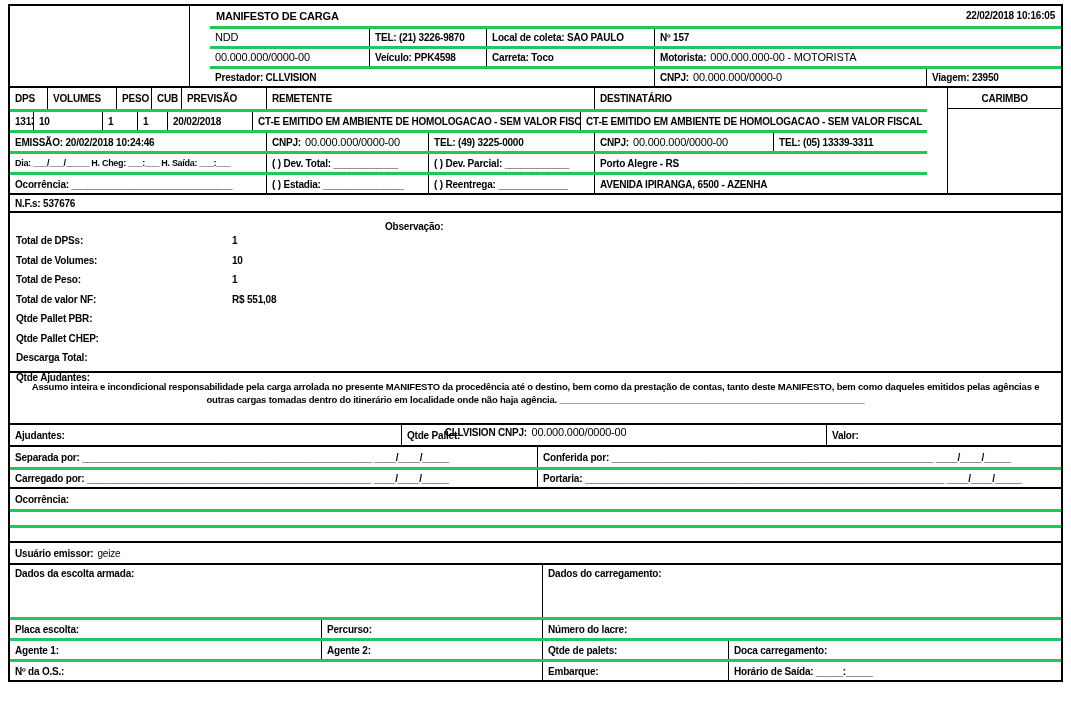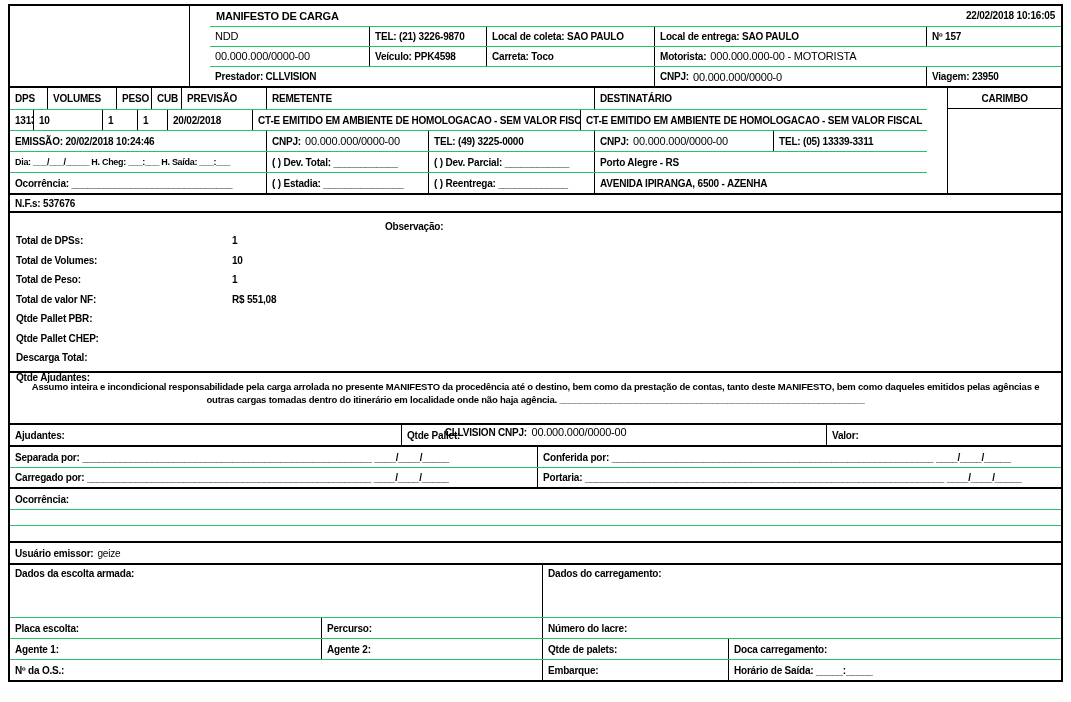--- a/index.html
+++ b/index.html
@@ -2,21 +2,21 @@
 <html><head>
 <meta charset="utf-8">
 <style>
   * { box-sizing: border-box; margin: 0; padding: 0; }
   html, body { width: 1071px; height: 702px; overflow: hidden; background: #fff; }
   body { font-family: "Liberation Sans", sans-serif; color: #000; }
   .doc { position: absolute; left: 8px; top: 4px; width: 1055px; }
   .sec { border: 2px solid #000; margin-top: -2px; background: #fff; gap: 20px; }
   .doc > .sec:first-child { margin-top: 0; }
   .r { display: flex; height: 21px; }
-  .r + .r { border-top: 1px solid #22c55e; }
+  .r + .r { border-top: 3px solid #22c55e; }
   .c { border-right: 1px solid #000; display: flex; align-items: center; padding: 0 5px;
        overflow: hidden; white-space: nowrap; }
   .c:last-child { border-right: none; flex: 1; }
   .lbl { font-weight: bold; font-size: 10px; letter-spacing: -0.2px; }
   .xs  { font-weight: bold; font-size: 9px; letter-spacing: -0.3px; }
   .n   { font-weight: normal; font-size: 11px; letter-spacing: -0.2px; }
   .gap { margin-left: 4px; }
   
   .hdrsec { display: flex; height: 84px; }
   .logo { width: 180px; border-right: 1px solid #000; }
@@ -55,23 +55,20 @@
       <div class="r">
         <div class="c" style="width:160px">
             <span class="n">NDD</span>
           </div>
         <div class="c" style="width:117px">
             <span class="lbl">TEL: (21) 3226-9870</span>
           </div>
         <div class="c" style="width:168px">
             <span class="lbl">Local de coleta: SAO PAULO</span>
           </div>
-        <div class="c" style="width:272px">
-            <span class="lbl">Local de entrega: SAO PAULO</span>
-          </div>
         <div class="c">
             <span class="lbl">Nº 157</span>
           </div>
       </div>
       <div class="r">
         <div class="c" style="width:160px">
             <span class="n">00.000.000/0000-00</span>
           </div>
         <div class="c" style="width:117px">
             <span class="lbl">Veículo: PPK4598</span>

